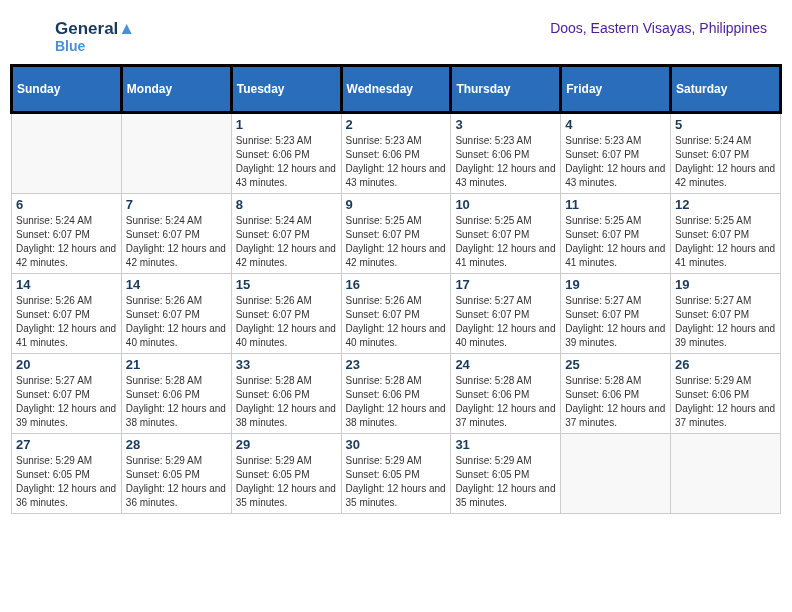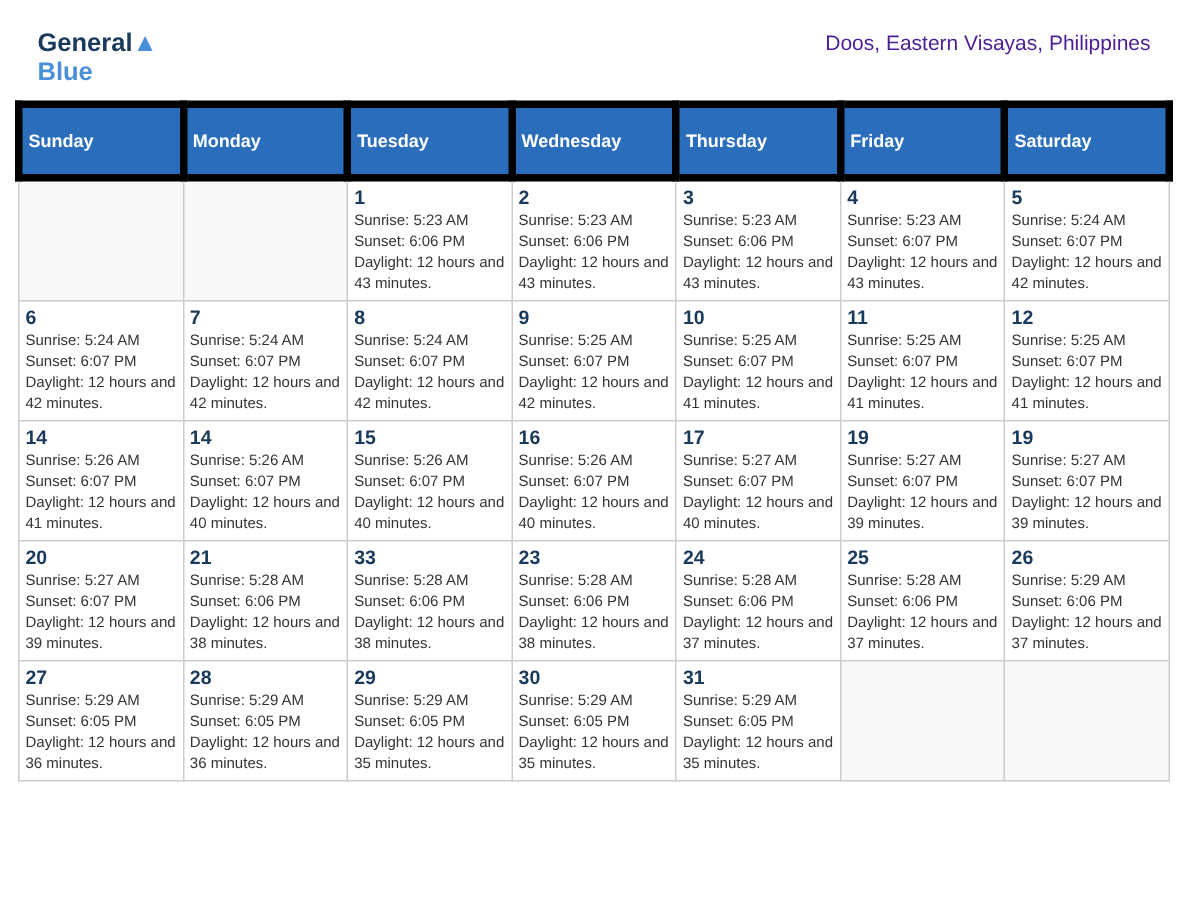--- a/index.html
+++ b/index.html
@@ -18,20 +18,21 @@
     }
     .logo {
       display: flex;
       flex-direction: column;
       align-items: flex-start;
     }
     .logo-row {
       display: flex;
       align-items: center;
       gap: 2px;
+      margin-left: 30px;
     }
     .title-section {
       text-align: right;
     }
     .month-title {
       font-size: 42px;
       font-weight: bold;
       color: #1a3a5c;
       line-height: 1.1;
     }
@@ -43,21 +44,21 @@
       width: 100%;
       border-collapse: collapse;
       margin-top: 5px;
     }
     .calendar th {
       background: #2a6ebb;
       color: #fff;
       font-size: 12px;
       font-weight: bold;
       padding: 15px 4px;
-      border: 5px solid #000000;
+      border: 3px solid #000000;
       text-align: left;
     }
     .calendar td {
       border: 1px solid #ccc;
       vertical-align: top;
       padding: 3px 4px;
       width: calc(100%/7);
       min-height: 80px;
       font-size: 10px;
       color: #333;
@@ -80,21 +81,21 @@
     }
   </style>
 </head>
 <body>
 
 <div class="header">
   <div class="logo">
     <div class="logo-row">
       <div>
         <div style="font-size:17px;font-weight:bold;color:#1a3a5c;line-height:1.1;">General<span style="color:#4a90d9;">▲</span></div>
-        <div style="font-size:17px;font-weight:bold;color:#4a90d9;line-height:1.1;">Blue</div>
+        <div style="font-size:14px;font-weight:bold;color:#4a90d9;line-height:1.1;">Blue</div>
       </div>
     </div>
   </div>
   <div class="title-section">
     <div class="subtitle">Doos, Eastern Visayas, Philippines</div>
   </div>
 </div>
 
 <table class="calendar">
   <thead>

